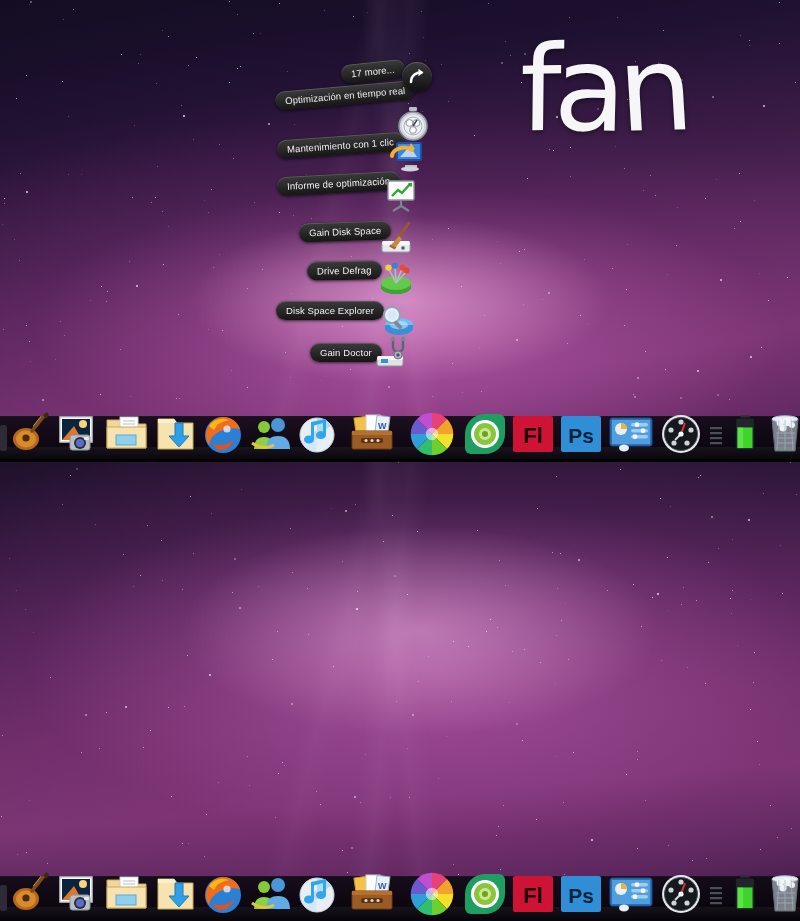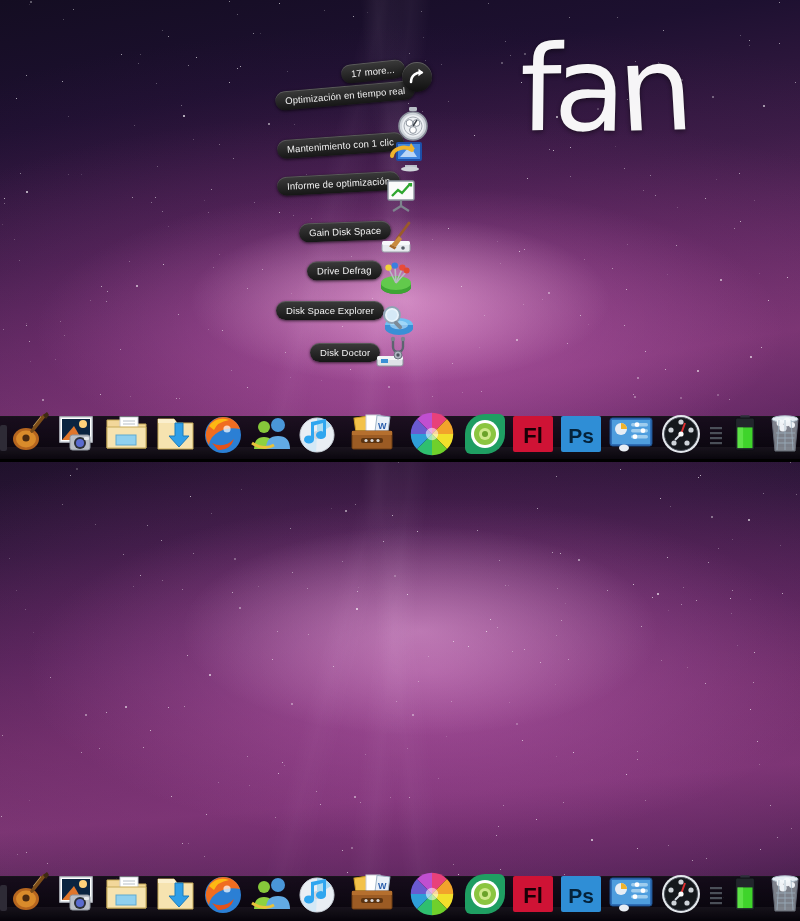--- a/index.html
+++ b/index.html
@@ -355,21 +355,21 @@
         <div class="fan-icon" style="position: absolute; left: 377px; top: 300px; margin: 0px;"><svg viewBox="0 0 40 40">
             <ellipse cx="22" cy="27" rx="14" ry="7" fill="#2f84cf"></ellipse>
             <ellipse cx="22" cy="25" rx="14" ry="7" fill="#6fc0f2"></ellipse>
             <path d="M8 25 v3 a14 7 0 0 0 28 0 v-3" fill="#3a8fd6"></path>
             <ellipse cx="22" cy="25" rx="9" ry="4.3" fill="#bfe6fb" opacity=".6"></ellipse>
             <circle cx="15" cy="15" r="8" fill="#e9f3fa" stroke="#8fa3b4" stroke-width="2"></circle>
             <circle cx="15" cy="15" r="5.2" fill="#cfe6f5" opacity=".8"></circle>
             <rect x="19" y="20" width="4" height="10" rx="2" transform="rotate(-45 21 25)" fill="#7d8b97"></rect>
           </svg></div>
         <div class="fan-item" style="left: 310px; top: 343px; transform: rotate(0deg);">
-          <div class="fan-label">Disk Doctor</div>
+          <div class="fan-label">Gain Doctor</div>
         </div>
         <div class="fan-icon" style="position: absolute; left: 372px; top: 333px; margin: 0px;"><svg viewBox="0 0 40 40">
             <rect x="5" y="25" width="26" height="8" rx="2" fill="#dfe3e8" stroke="#8b929c"></rect>
             <rect x="5" y="23" width="26" height="4" rx="1.5" fill="#f2f4f6"></rect>
             <rect x="9" y="26" width="7" height="4" fill="#3a8fd6"></rect>
             <path d="M21 6 v8 a5 5 0 0 0 10 0 v-8" stroke="#5c6470" stroke-width="2.4" fill="none"></path>
             <circle cx="21" cy="6" r="2.2" fill="#7c8490"></circle>
             <circle cx="31" cy="6" r="2.2" fill="#7c8490"></circle>
             <circle cx="26" cy="22" r="4" fill="#aeb6c0" stroke="#6d7480"></circle>
             <circle cx="26" cy="22" r="1.7" fill="#4c535e"></circle>

